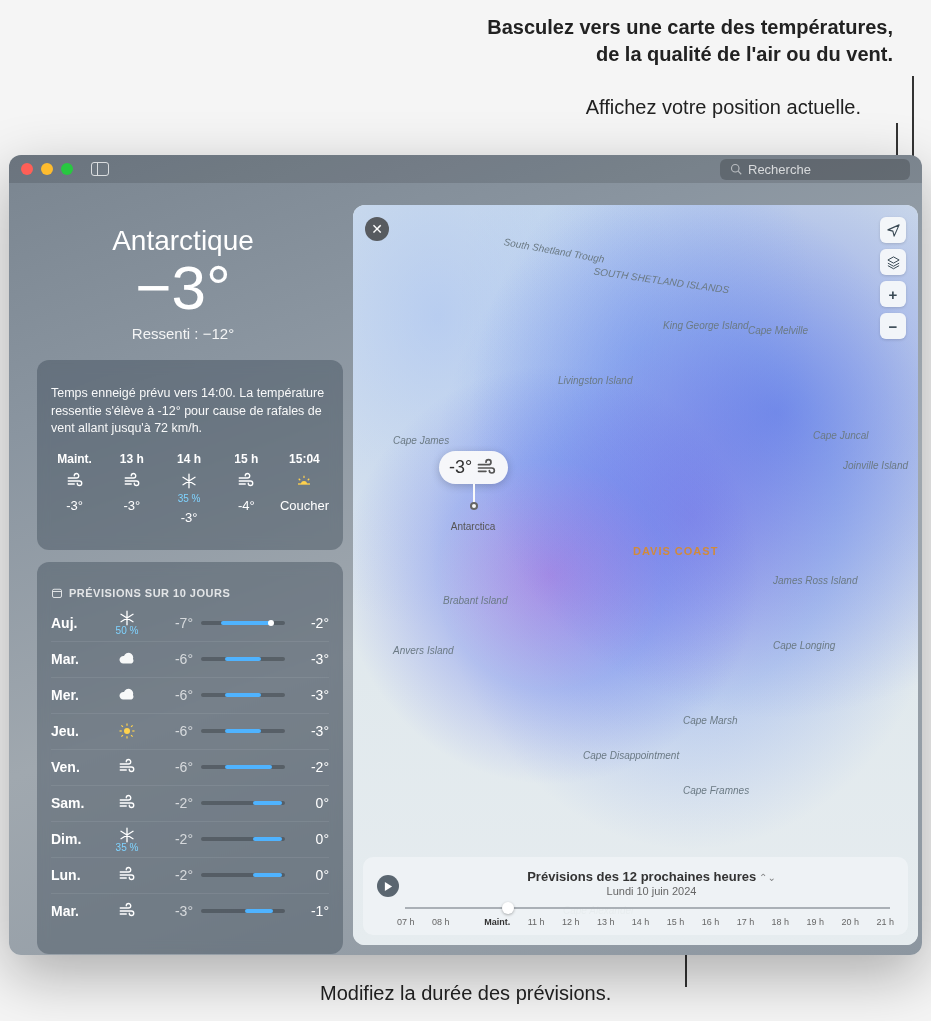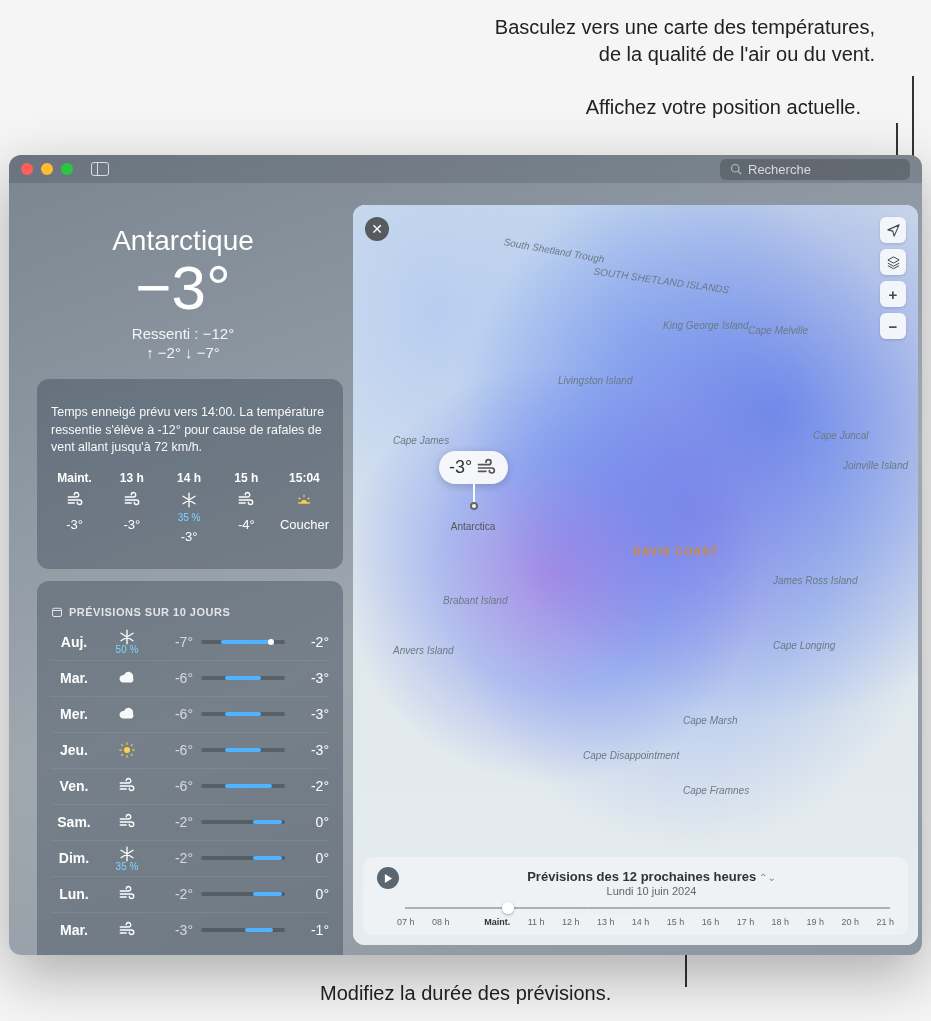--- a/index.html
+++ b/index.html
@@ -108,21 +108,21 @@
 .day-row {
   display: grid;
   grid-template-columns: 46px 44px 36px 1fr 36px;
   align-items: center;
   gap: 8px;
   height: 36px;
   border-top: 1px solid rgba(255,255,255,0.08);
   font-size: 14px;
 }
 .day-row:first-of-type { border-top: none; }
-.day-name { font-weight: 600; text-align: center; }
+.day-name { font-weight: 600; }
 .day-icon { text-align:center; position:relative; }
 .day-icon svg { width: 18px; height: 18px; vertical-align: middle; }
 .day-icon .pct { font-size: 10px; color: #7fd3ff; display:block; margin-top:-2px; }
 .day-lo { text-align: right; opacity: 0.7; }
 .day-hi { text-align: right; }
 .bar-track {
   height: 4px; background: rgba(0,0,0,0.25); border-radius: 4px; position: relative;
 }
 .bar-fill {
   position: absolute; top:0; height:4px; border-radius:4px;
@@ -207,21 +207,21 @@
   position:absolute; font-size:10px; color:#555;
   transform:translateX(-50%);
 }
 
 .timeline-panel {
   position:absolute; bottom:10px; left:10px; right:10px;
   background: rgba(238,242,244,0.95);
   border-radius:10px; padding:10px 14px 8px;
   color:#333;
 }
-.tl-top { display:flex; align-items:flex-start; gap:10px; }
+.tl-top { display:flex; align-items:flex-end; gap:10px; }
 .play-btn {
   width:22px; height:22px; border-radius:50%;
   background:#5a6670;
   display:flex; align-items:center; justify-content:center;
 }
 .play-btn svg { width:9px; height:9px; fill:#fff; margin-left:1px; }
 .tl-title-block { flex:1; text-align:center; }
 .tl-title { font-size:13px; font-weight:700; }
 .tl-sub { font-size:11px; color:#666; }
 .tl-track {
@@ -236,21 +236,21 @@
 .tl-ticks {
   display:flex; justify-content:space-between;
   font-size:9px; color:#666; margin-top:8px;
   margin-left:20px;
 }
 .tl-footer { font-size:10px; color:#666; text-decoration:underline; margin-top:6px; }
 </style>
 </head>
 <body>
 
-<div class="callout" style="top:14px; right:56px; white-space:pre-line;">Basculez vers une carte des températures,
+<div class="callout" style="top:14px; right:38px; white-space:pre-line;font-weight:bold;">Basculez vers une carte des températures,
 de la qualité de l'air ou du vent.</div>
 <div class="callout" style="top:94px; right:70px;">Affichez votre position actuelle.</div>
 <div class="callout" style="top:980px; left:320px; text-align:left;">Modifiez la durée des prévisions.</div>
 
 <div class="callout-line" style="top:123px; left:896px; width:2px; height:91px;"></div>
 <div class="callout-line" style="top:76px; left:912px; width:2px; height:160px;"></div>
 <div class="callout-line" style="top:939px; left:685px; width:2px; height:48px;"></div>
 
 <div class="window">
 
@@ -268,21 +268,20 @@
         </svg>
       <span>Recherche</span>
     </div>
   </div>
 
   <div class="left-pane">
     <div class="location-block">
       <div class="loc-name">Antarctique</div>
       <div class="loc-temp">−3°</div>
       <div class="loc-sub">Ressenti : −12°</div>
-      <div class="loc-hilo">↑ −2° ↓ −7°</div>
     </div>
 
     <div class="card">
       <div class="summary-text">Temps enneigé prévu vers 14:00. La température ressentie s'élève à -12° pour cause de rafales de vent allant jusqu'à 72 km/h.</div>
       <div class="hourly-row" id="hourly-row">
           <div class="hour-col">
             <div class="hlabel">Maint.</div>
     <div class="hicon">
               <svg viewBox="0 0 24 24">
                 <path d="M3 8h11a3 3 0 1 0-3-3M3 12h15a3 3 0 1 1-3 3M3 16h8" fill="none" stroke="currentColor" stroke-width="1.8" stroke-linecap="round"></path>

